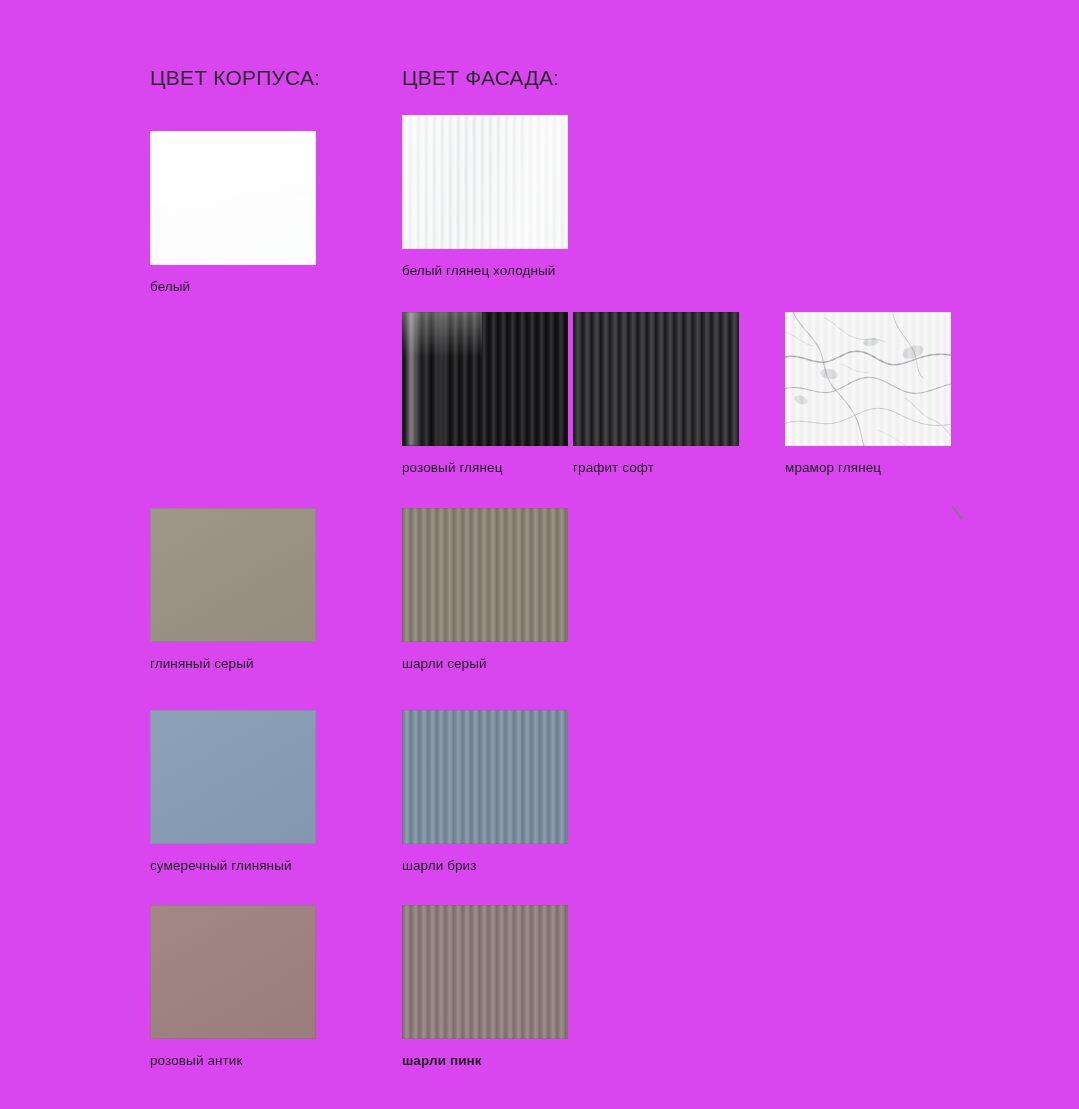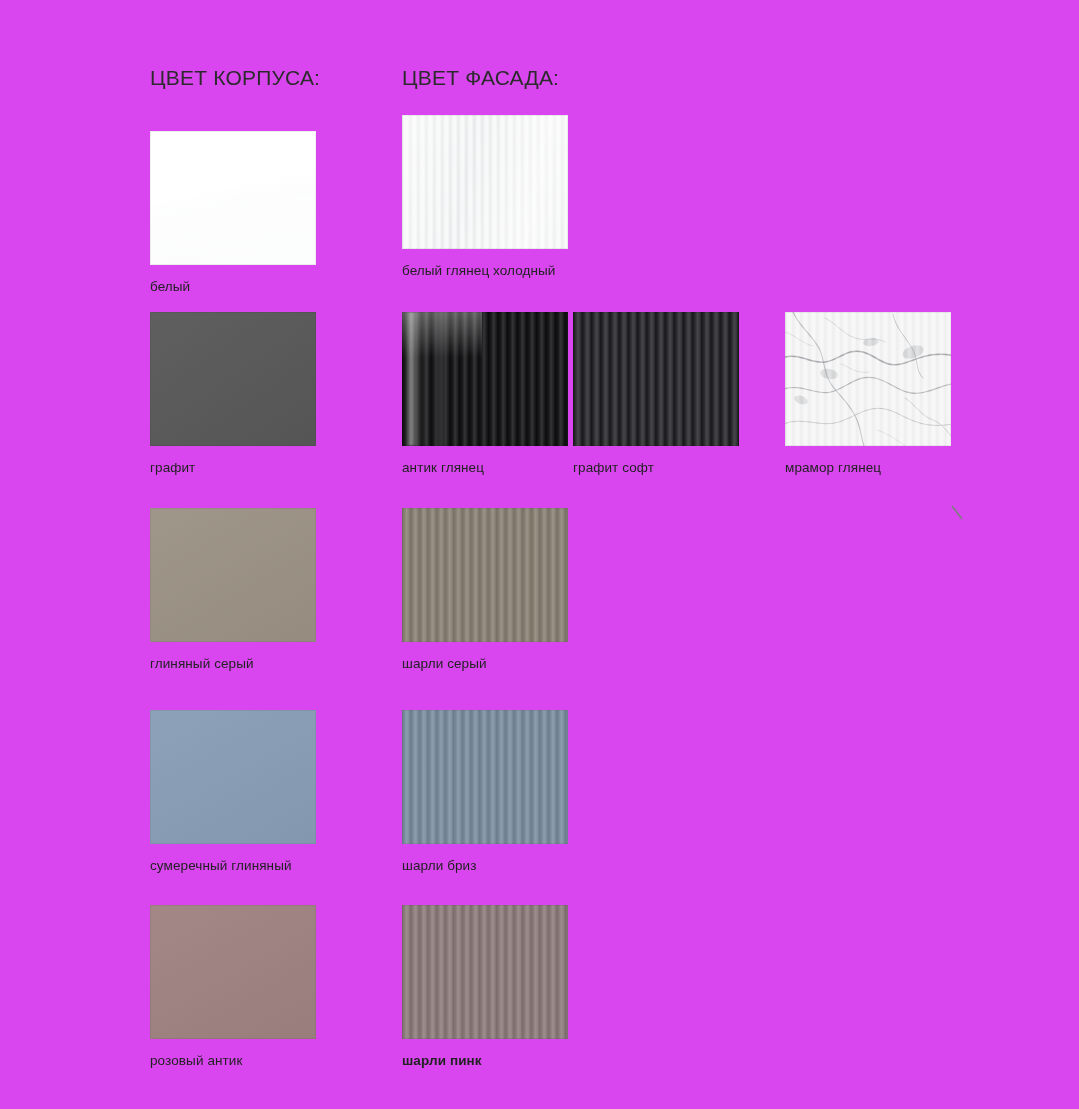--- a/index.html
+++ b/index.html
@@ -208,37 +208,30 @@
 
   <div class="cell" style="left:402px; top:115px;">
     <div class="swatch" style="background:#f2f3f4;">
       <div class="tex flute-light"></div>
       <div class="tex" style="background:linear-gradient(100deg, rgba(255,255,255,0.55) 0%, rgba(255,255,255,0.05) 40%, rgba(255,255,255,0.60) 78%, rgba(255,255,255,0.25) 100%);"></div>
       <div class="edge"></div>
     </div>
     <div class="label">белый глянец холодный</div>
   </div>
 
-  <div class="cell" style="left:150px; top:312px;">
-    <div class="swatch" style="background:#585858;">
-      <div class="tex" style="background:linear-gradient(145deg, rgba(255,255,255,0.045), rgba(0,0,0,0.035));"></div>
-      <div class="edge"></div>
-    </div>
-    <div class="label">графит</div>
-  </div>
 
   <div class="cell" style="left:402px; top:312px;">
     <div class="swatch" style="background:#1e1e20;">
       <div class="tex flute-gloss"></div>
       <div class="spec-top"></div>
       <div class="spec-streak"></div>
       <div class="spec-streak2"></div>
       <div class="edge"></div>
     </div>
-    <div class="label">антик глянец</div>
+    <div class="label">розовый глянец</div>
   </div>
 
   <div class="cell" style="left:573px; top:312px;">
     <div class="swatch" style="background:#343438;">
       <div class="tex flute-strong"></div>
       <div class="edge"></div>
     </div>
     <div class="label">графит софт</div>
   </div>
 

